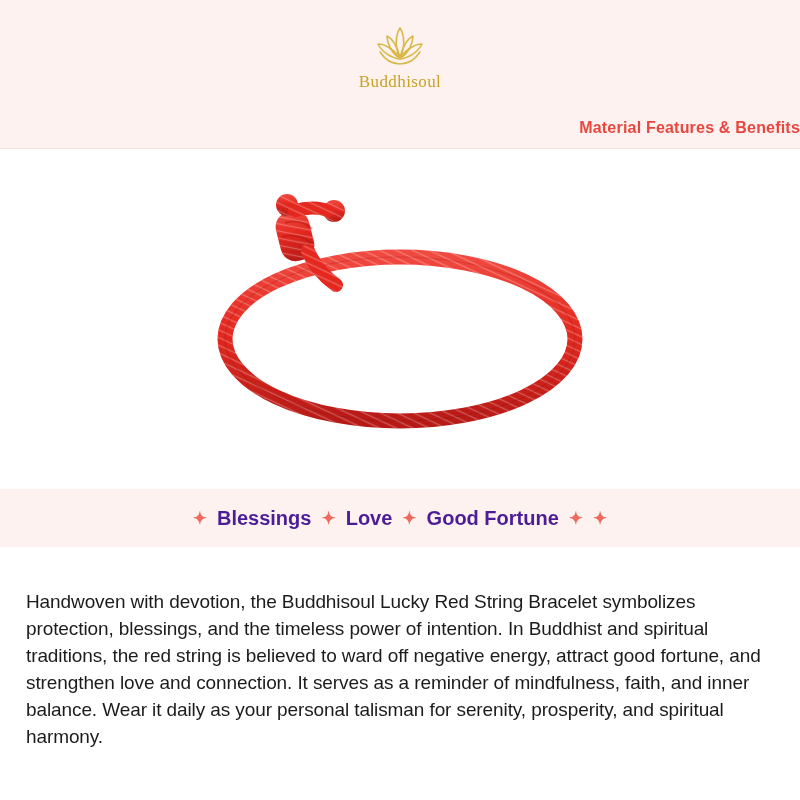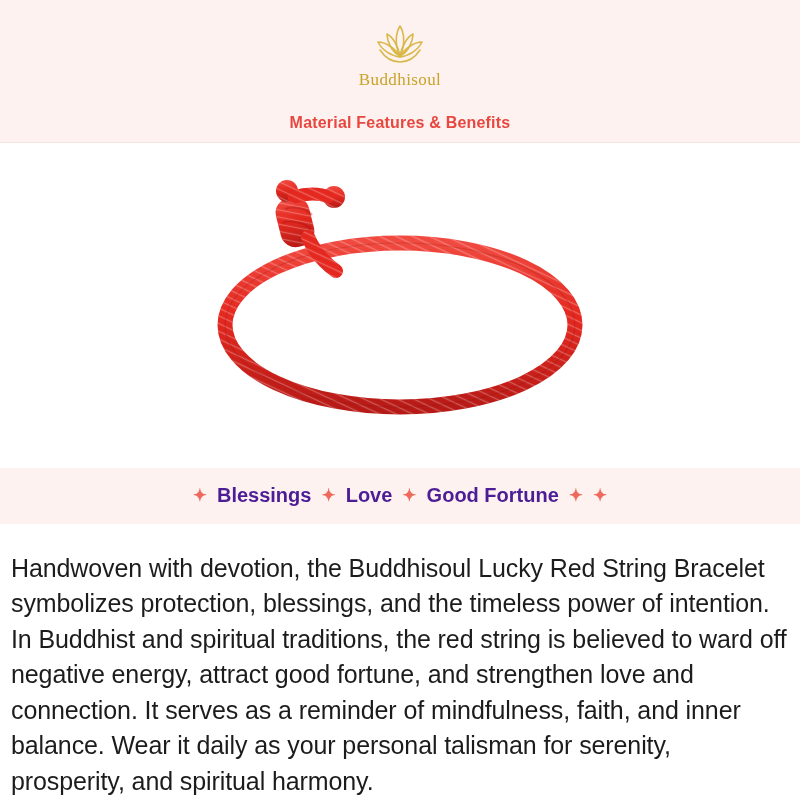--- a/index.html
+++ b/index.html
@@ -46,21 +46,21 @@
     font-family: "Liberation Serif", serif;
     font-weight: 400;
   }
 
   
   .title-bar {
     background: #fdf2f0;
     height: 40px;
     display: flex;
     align-items: center;
-    justify-content: center;
+    justify-content: flex-end;
     border-bottom: 1px solid #f7e3df;
   }
   .title-bar .title-text {
     color: #e8473f;
     font-size: 16px;
     font-weight: 700;
     letter-spacing: 0.2px;
   }
 
   
@@ -104,22 +104,22 @@
   }
 
   
   .description {
     background: #ffffff;
     flex: 1;
     padding: 26px 10px 0 10px;
     box-sizing: border-box;
   }
   .description p {
-    margin: 1px;
-    font-size: 25px;
+    margin: 16px;
+    font-size: 19px;
     line-height: 1.42;
     color: #1c1c1c;
     font-weight: 400;
     letter-spacing: -0.1px;
   }
 </style>
 </head>
 <body>
 
 <div class="page">

